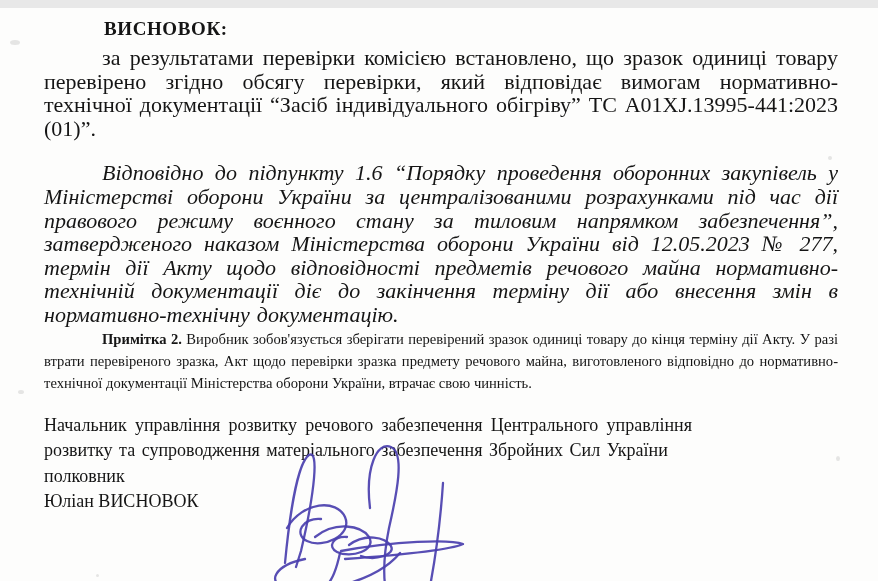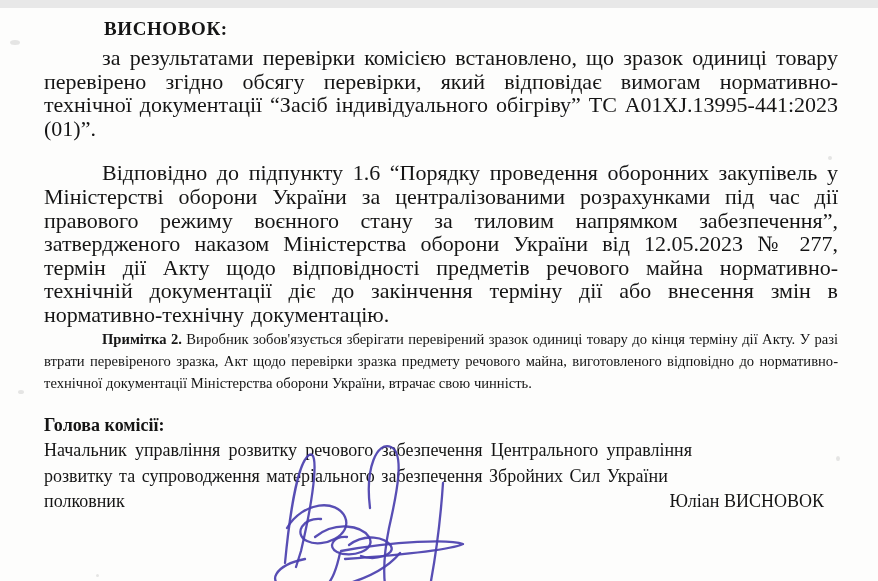--- a/index.html
+++ b/index.html
@@ -23,21 +23,21 @@
   }
   .para {
     margin: 0;
     font-size: 22px;
     line-height: 23.6px;
     text-align: justify;
     text-indent: 58px;
     word-spacing: 1.5px;
   }
   .para-1 { margin-bottom: 21px; }
-  .para-2 { margin-bottom: 1px; }
+  .para-2 { margin-bottom: 1px; font-style: italic; }
 
   .note {
     margin: 0;
     font-size: 14.6px;
     line-height: 22px;
     text-align: justify;
     text-indent: 58px;
   }
   .note b { font-weight: bold; }
 
@@ -52,20 +52,21 @@
     width: 648px;
     text-align: justify;
     word-spacing: 2px;
   }
   .sig-row {
     display: flex;
     justify-content: space-between;
     align-items: baseline;
     padding-right: 14px;
     margin-top: 0px;
+    flex-direction: column;
   }
 
   .signature-svg {
     position: absolute;
     left: 245px;
     top: 425px;
     width: 230px;
     height: 156px;
     pointer-events: none;
   }
@@ -95,21 +96,20 @@
 
     <p class="para para-1">за результатами перевірки комісією встановлено, що зразок одиниці товару перевірено згідно обсягу перевірки, який відповідає вимогам нормативно-технічної документації “Засіб індивідуального обігріву” ТС А01XJ.13995-441:2023 (01)”.</p>
 
     <p class="para para-2">Відповідно до підпункту 1.6 “Порядку проведення оборонних закупівель у Міністерстві оборони України за централізованими розрахунками під час дії правового режиму воєнного стану за тиловим напрямком забезпечення”, затвердженого наказом Міністерства оборони України від 12.05.2023 № 277, термін дії Акту щодо відповідності предметів речового майна нормативно-технічній документації діє до закінчення терміну дії або внесення змін в нормативно-технічну документацію.</p>
 
 
     <p class="note"><b>Примітка 2.</b><span> Виробник зобов'язується зберігати перевірений зразок одиниці товару до кінця терміну дії Акту. У разі втрати перевіреного зразка, Акт щодо перевірки зразка предмету речового майна, виготовленого відповідно до нормативно-технічної документації Міністерства оборони України, втрачає свою чинність.</span></p>
 
 
     <div class="sig-block">
-      <p class="sig-heading">Голова комісії:</p>
       <p class="sig-position">Начальник управління розвитку речового забезпечення Центрального управління розвитку та супроводження матеріального забезпечення Збройних Сил України</p>
       <div class="sig-row">
         <span>полковник</span>
         <span>Юліан ВИСНОВОК</span>
       </div>
     </div>
 
   </div>
 
   <svg class="signature-svg" viewBox="0 0 230 156" xmlns="http://www.w3.org/2000/svg">

